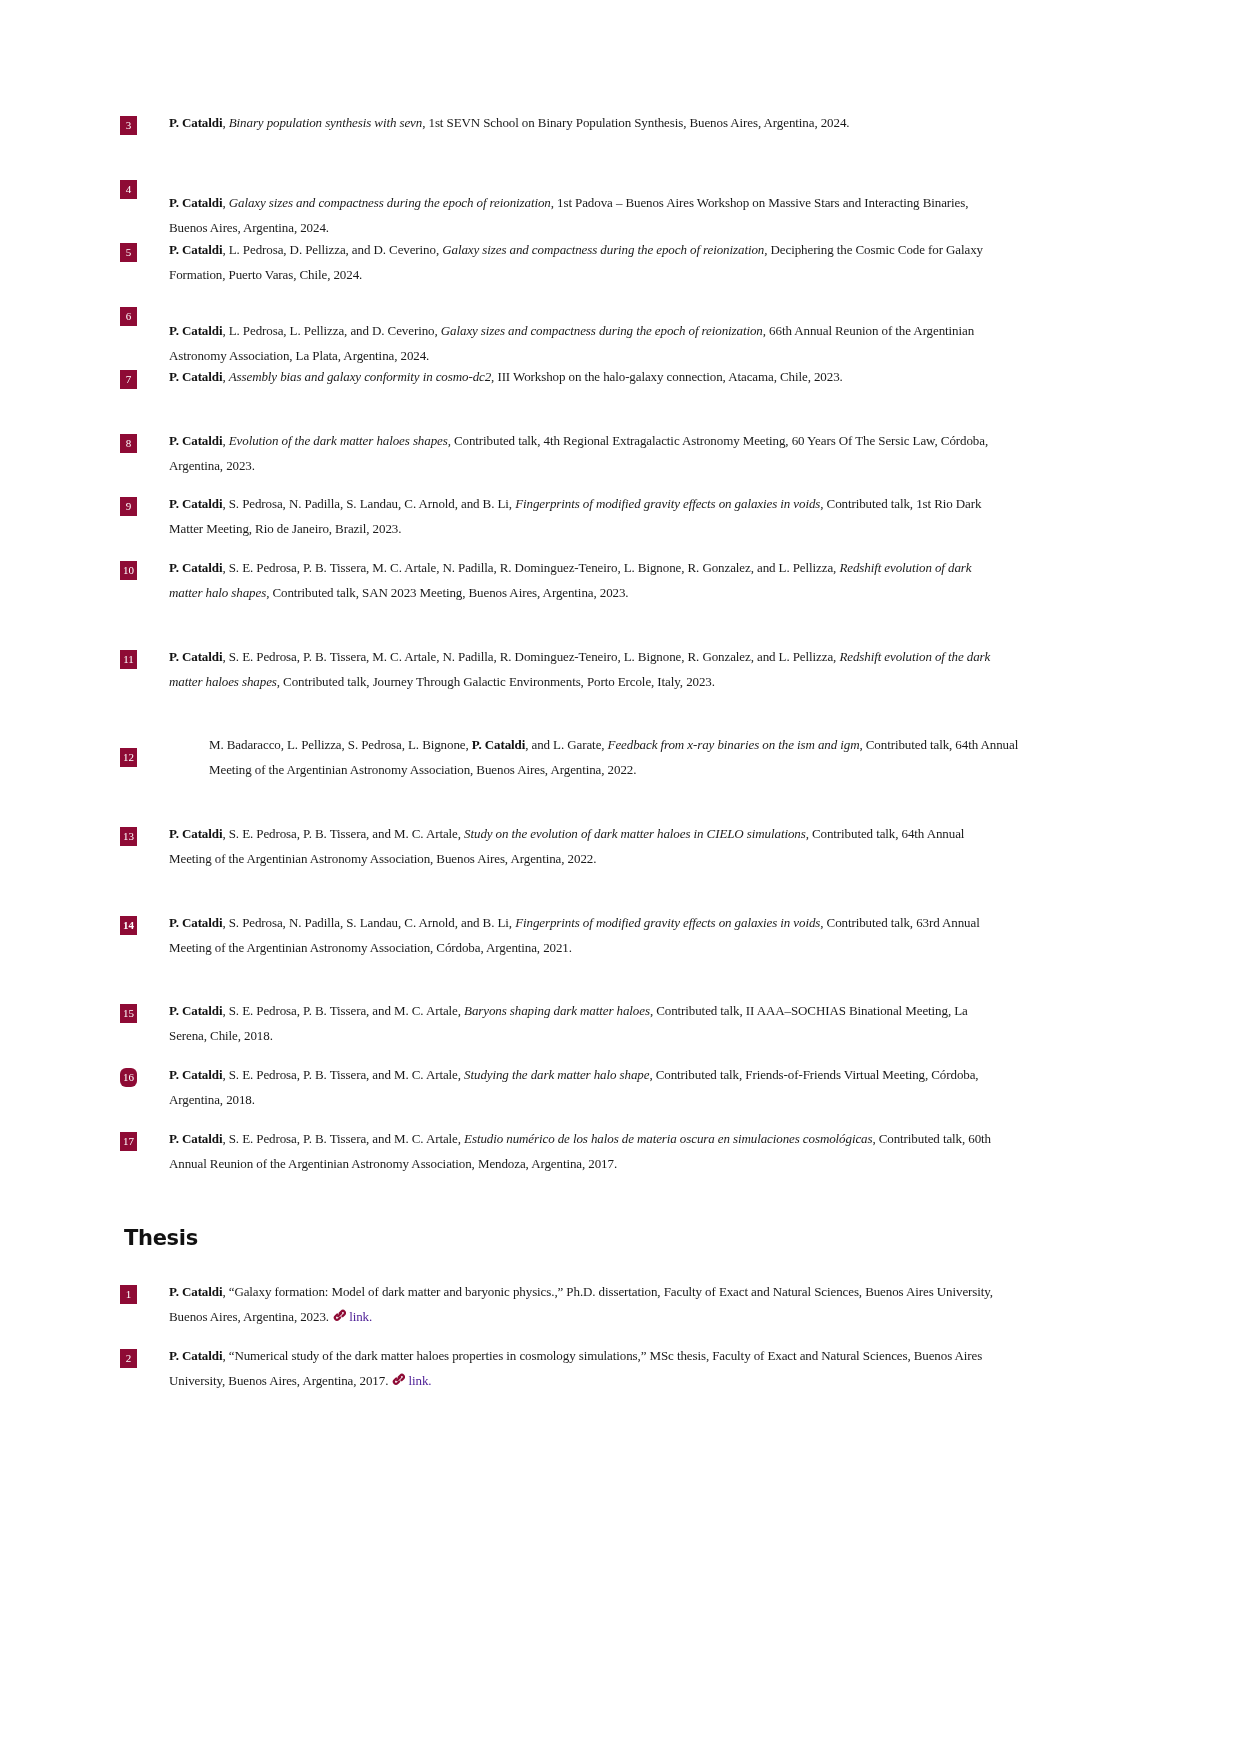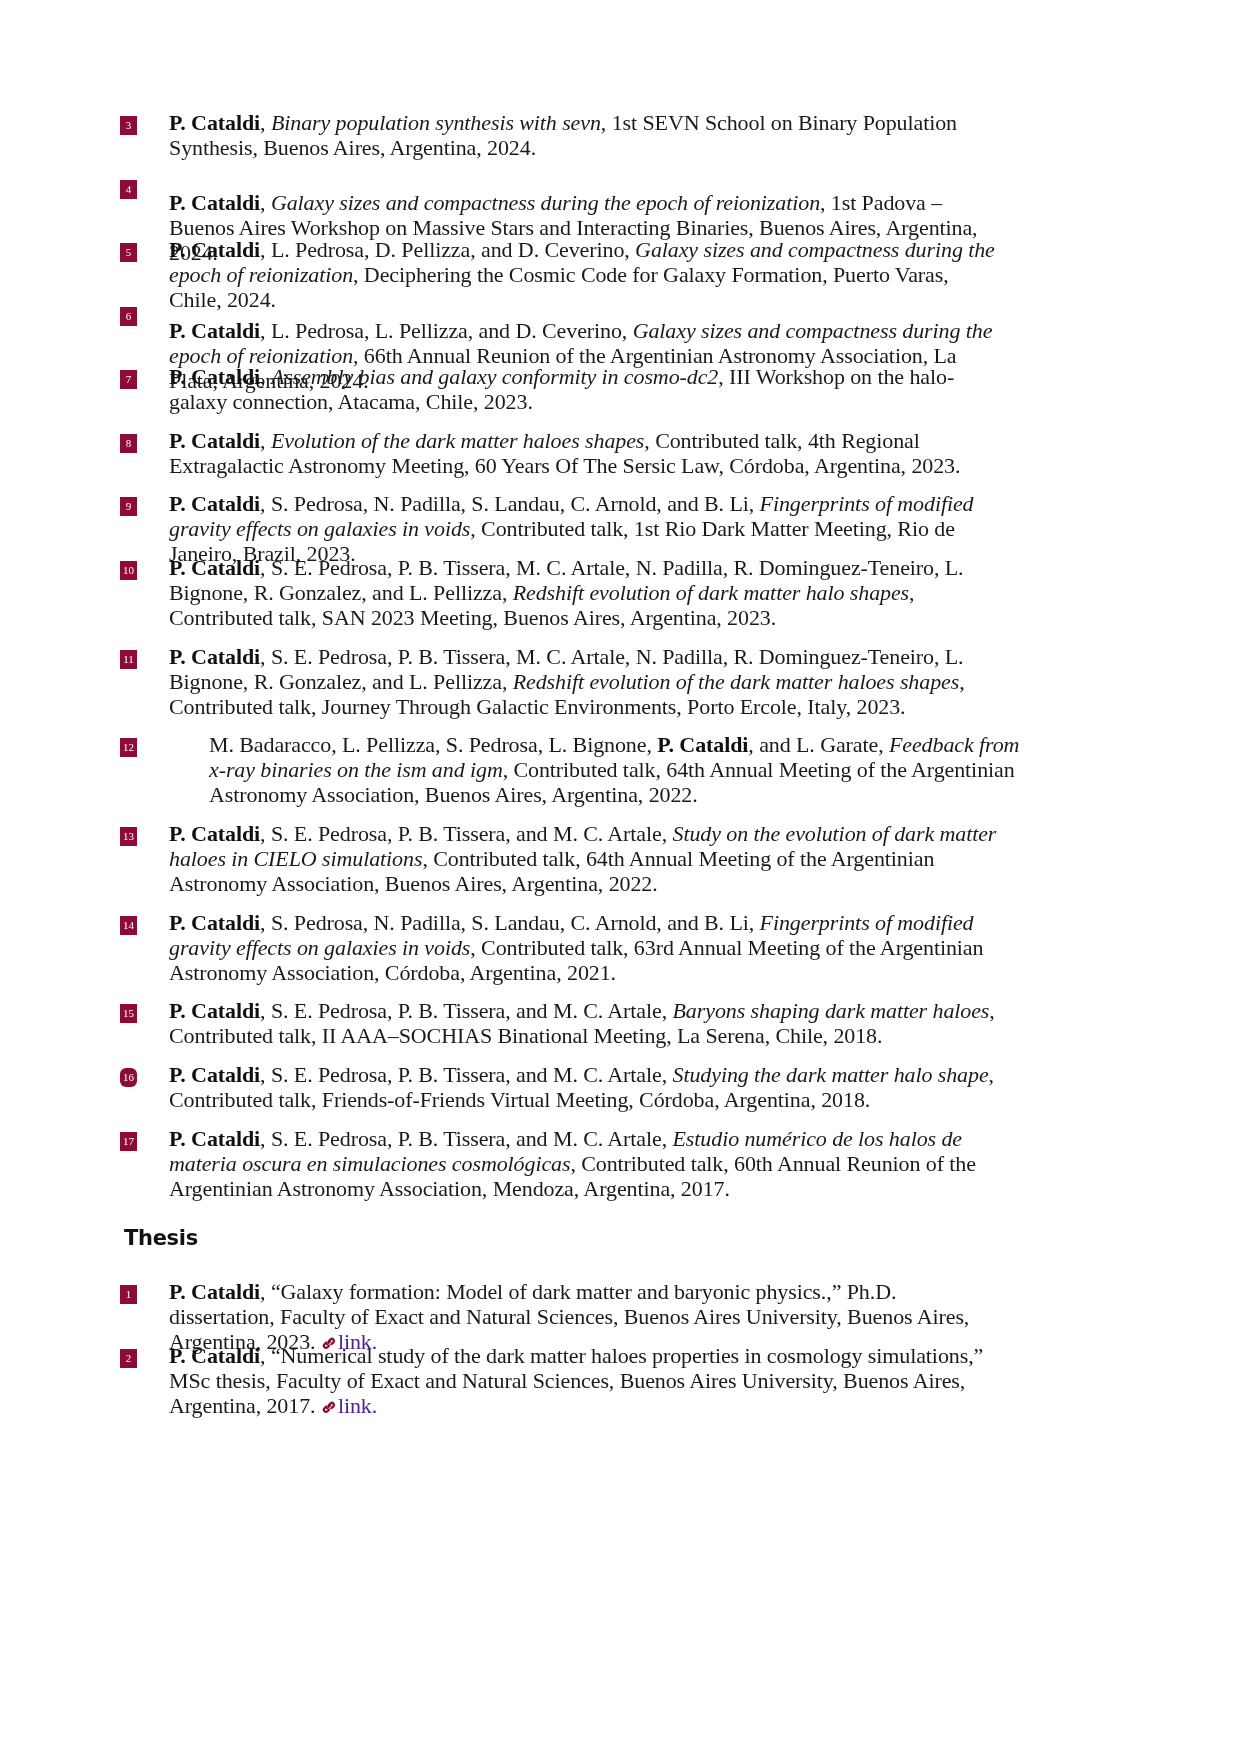--- a/index.html
+++ b/index.html
@@ -10,21 +10,21 @@
   .badge {
     position: absolute; left: 120px; top: 8px;
     min-width: 17px; height: 19px; padding: 0 2px; box-sizing: border-box;
     background: #8e0b35; color: #ffffff;
     font-family: "Liberation Serif", serif; font-size: 11px; line-height: 19px;
     text-align: center;
   }
   .text {
     position: absolute; left: 169px; width: 830px;
     font-family: "Liberation Serif", "DejaVu Serif", serif;
-    font-size: 22px; line-height: 25.2px; color: #1a1a1a;
+    font-size: 13px; line-height: 25.2px; color: #1a1a1a;
     letter-spacing: -0.1px;
   }
   .text b { font-weight: bold; color: #111; }
   .text i { font-style: italic; }
   .section-title {
     position: absolute; left: 124px; top: 1226px;
     font-family: "DejaVu Sans", "Liberation Sans", sans-serif;
     font-size: 21px; font-weight: bold; color: #111; letter-spacing: -0.3px;
   }
   .link { color: #4c1d95; text-decoration: none; }
@@ -65,29 +65,29 @@
   </div>
       <div class="entry" style="top: 555px;">
     <span class="badge" style="top: 6px;">10</span>
     <div class="text" style="top: 0px;"><span></span><b>P. Cataldi</b><span>, S. E. Pedrosa, P. B. Tissera, M. C. Artale, N. Padilla, R. Dominguez-Teneiro, L. Bignone, R. Gonzalez, and L. Pellizza, </span><i>Redshift evolution of dark matter halo shapes</i><span>, Contributed talk, SAN 2023 Meeting, Buenos Aires, Argentina, 2023.</span></div>
   </div>
       <div class="entry" style="top: 644px;">
     <span class="badge" style="top: 6px;">11</span>
     <div class="text" style="top: 0px;"><span></span><b>P. Cataldi</b><span>, S. E. Pedrosa, P. B. Tissera, M. C. Artale, N. Padilla, R. Dominguez-Teneiro, L. Bignone, R. Gonzalez, and L. Pellizza, </span><i>Redshift evolution of the dark matter haloes shapes</i><span>, Contributed talk, Journey Through Galactic Environments, Porto Ercole, Italy, 2023.</span></div>
   </div>
       <div class="entry" style="top: 732px;">
-    <span class="badge" style="top: 6px;">12</span>
+    <span class="badge" style="top: 16px;">12</span>
     <div class="text" style="top: 0px; margin-left: 40px;"><span>M. Badaracco, L. Pellizza, S. Pedrosa, L. Bignone, </span><b>P. Cataldi</b><span>, and L. Garate, </span><i>Feedback from x-ray binaries on the ism and igm</i><span>, Contributed talk, 64th Annual Meeting of the Argentinian Astronomy Association, Buenos Aires, Argentina, 2022.</span></div>
   </div>
       <div class="entry" style="top: 821px;">
     <span class="badge" style="top: 6px;">13</span>
     <div class="text" style="top: 0px;"><span></span><b>P. Cataldi</b><span>, S. E. Pedrosa, P. B. Tissera, and M. C. Artale, </span><i>Study on the evolution of dark matter haloes in CIELO simulations</i><span>, Contributed talk, 64th Annual Meeting of the Argentinian Astronomy Association, Buenos Aires, Argentina, 2022.</span></div>
   </div>
       <div class="entry" style="top: 910px;">
-    <span class="badge" style="top: 6px;">14</span>
+    <span class="badge" style="top: 6px; font-weight: bold;">14</span>
     <div class="text" style="top: 0px;"><span></span><b>P. Cataldi</b><span>, S. Pedrosa, N. Padilla, S. Landau, C. Arnold, and B. Li, </span><i>Fingerprints of modified gravity effects on galaxies in voids</i><span>, Contributed talk, 63rd Annual Meeting of the Argentinian Astronomy Association, Córdoba, Argentina, 2021.</span></div>
   </div>
       <div class="entry" style="top: 998px;">
     <span class="badge" style="top: 6px;">15</span>
     <div class="text" style="top: 0px;"><span></span><b>P. Cataldi</b><span>, S. E. Pedrosa, P. B. Tissera, and M. C. Artale, </span><i>Baryons shaping dark matter haloes</i><span>, Contributed talk, II AAA–SOCHIAS Binational Meeting, La Serena, Chile, 2018.</span></div>
   </div>
       <div class="entry" style="top: 1062px;">
     <span class="badge" style="top: 6px; border-radius: 6px;">16</span>
     <div class="text" style="top: 0px;"><span></span><b>P. Cataldi</b><span>, S. E. Pedrosa, P. B. Tissera, and M. C. Artale, </span><i>Studying the dark matter halo shape</i><span>, Contributed talk, Friends-of-Friends Virtual Meeting, Córdoba, Argentina, 2018.</span></div>
   </div>

